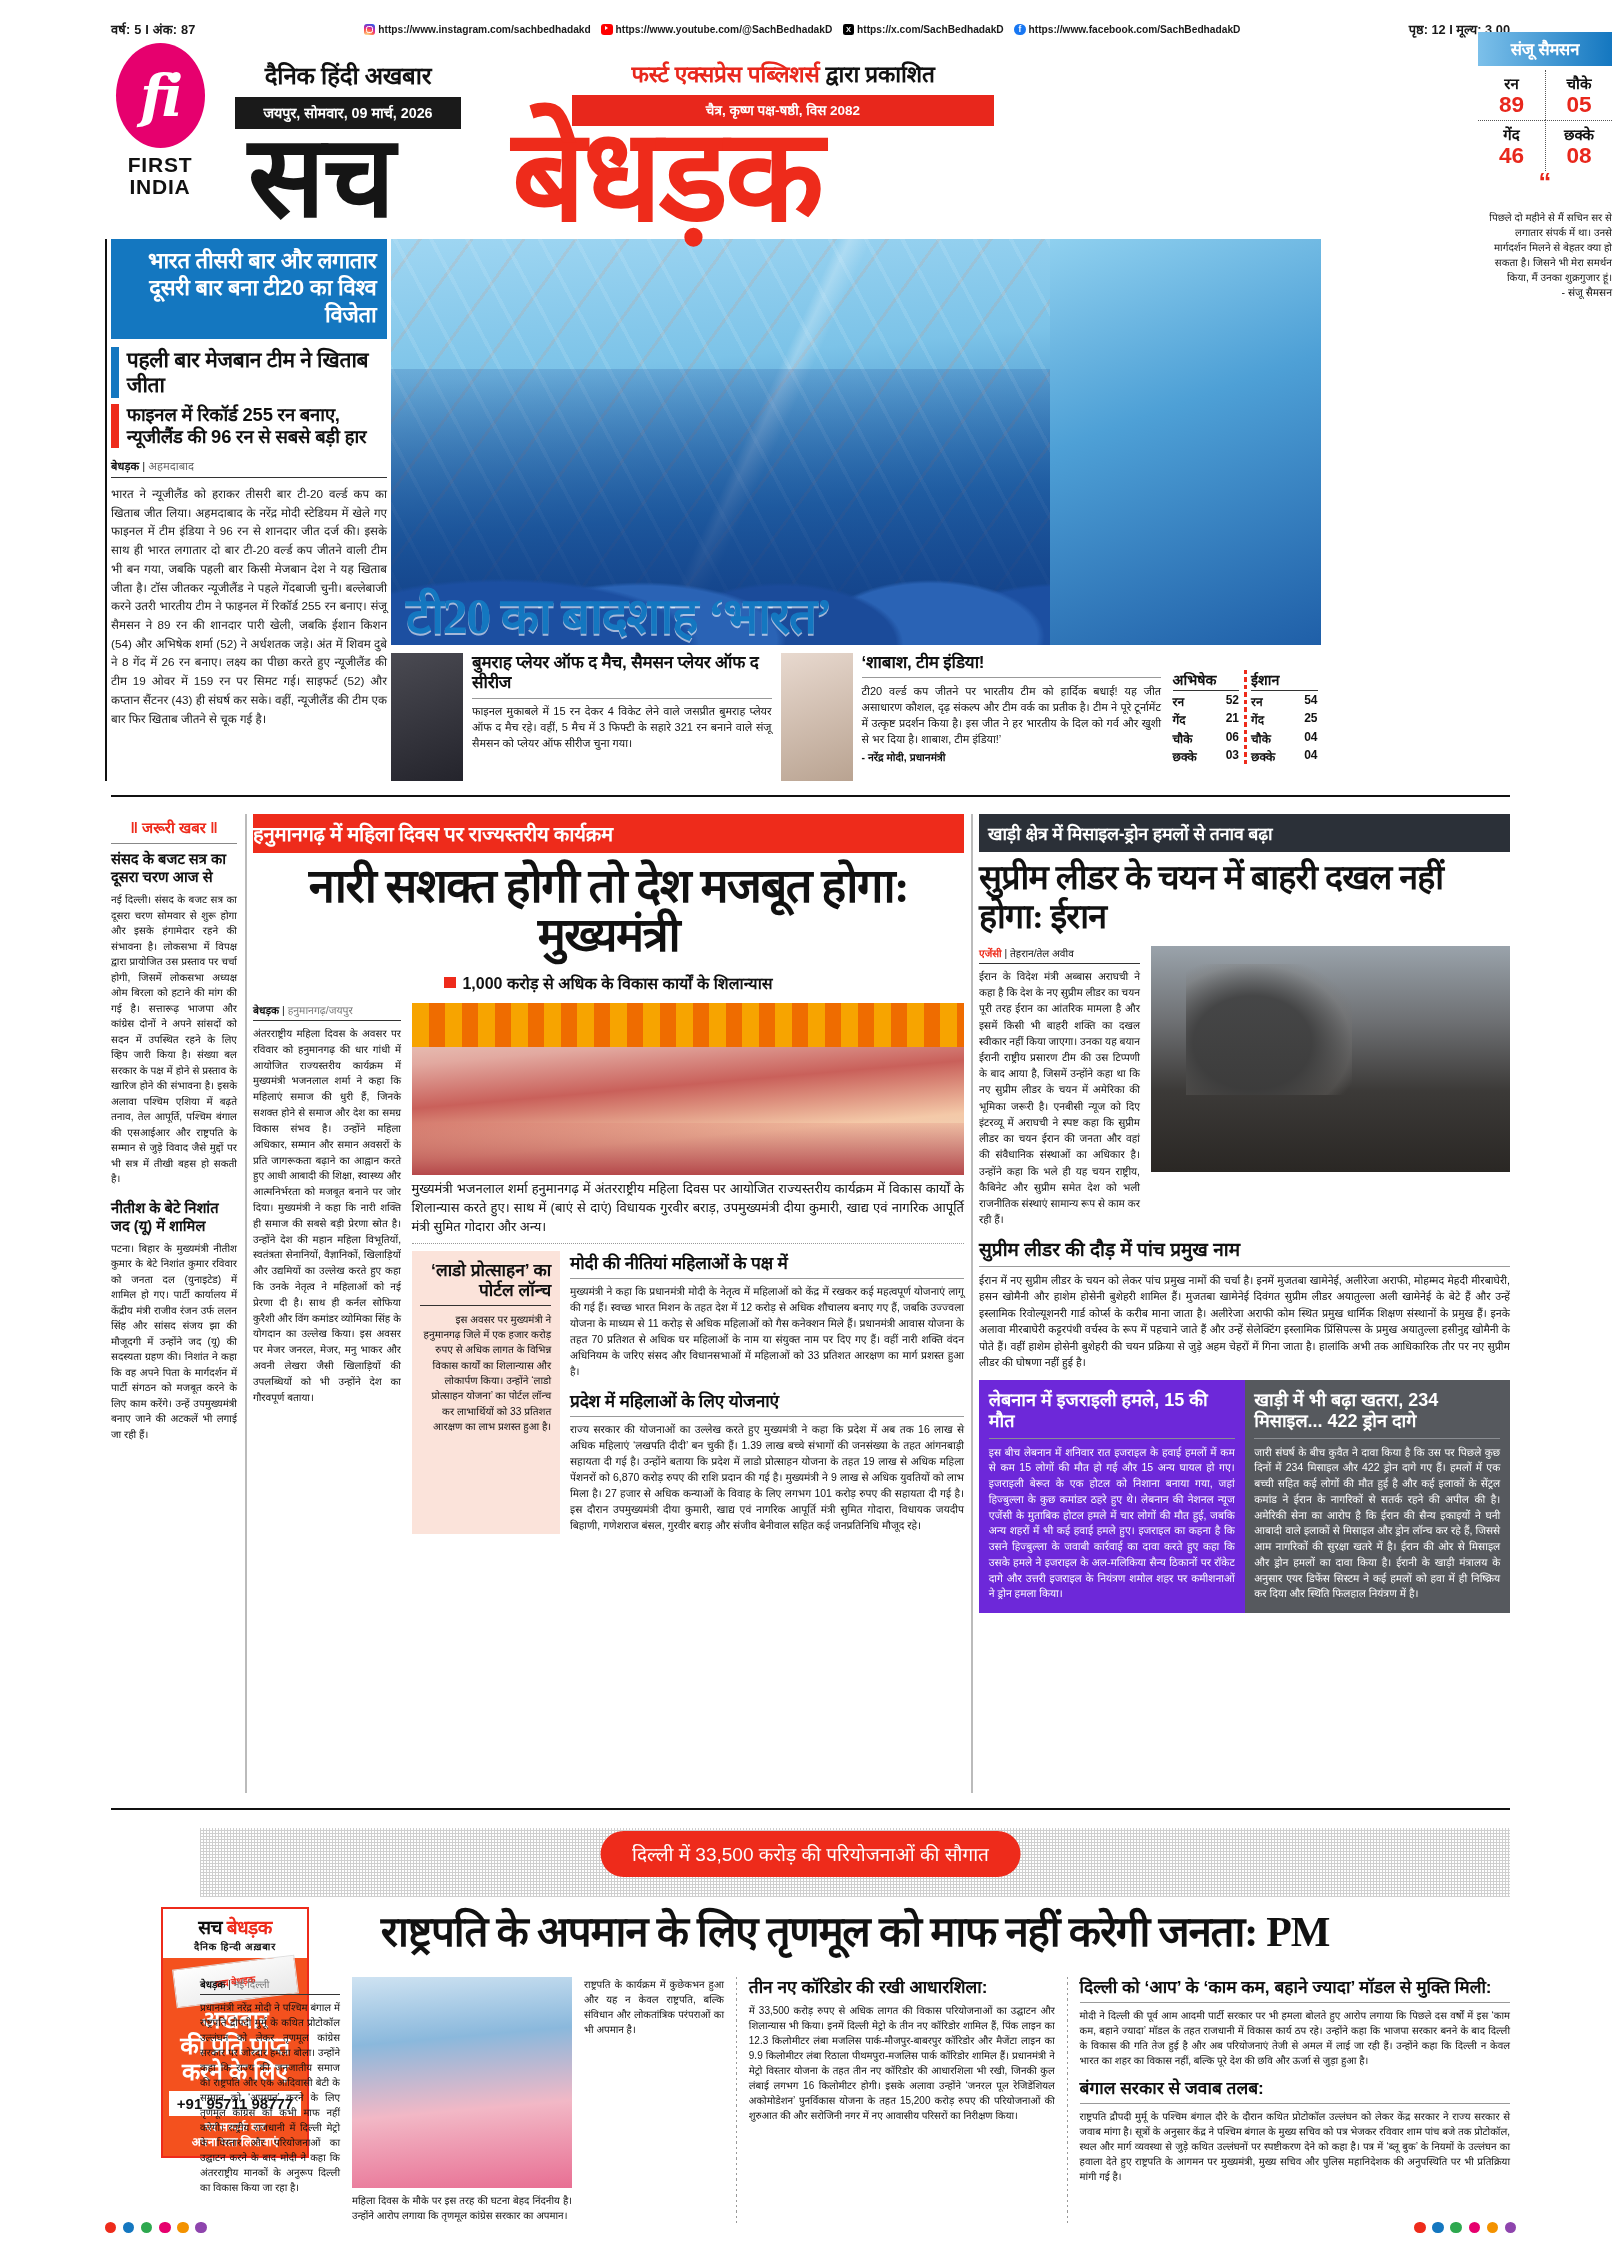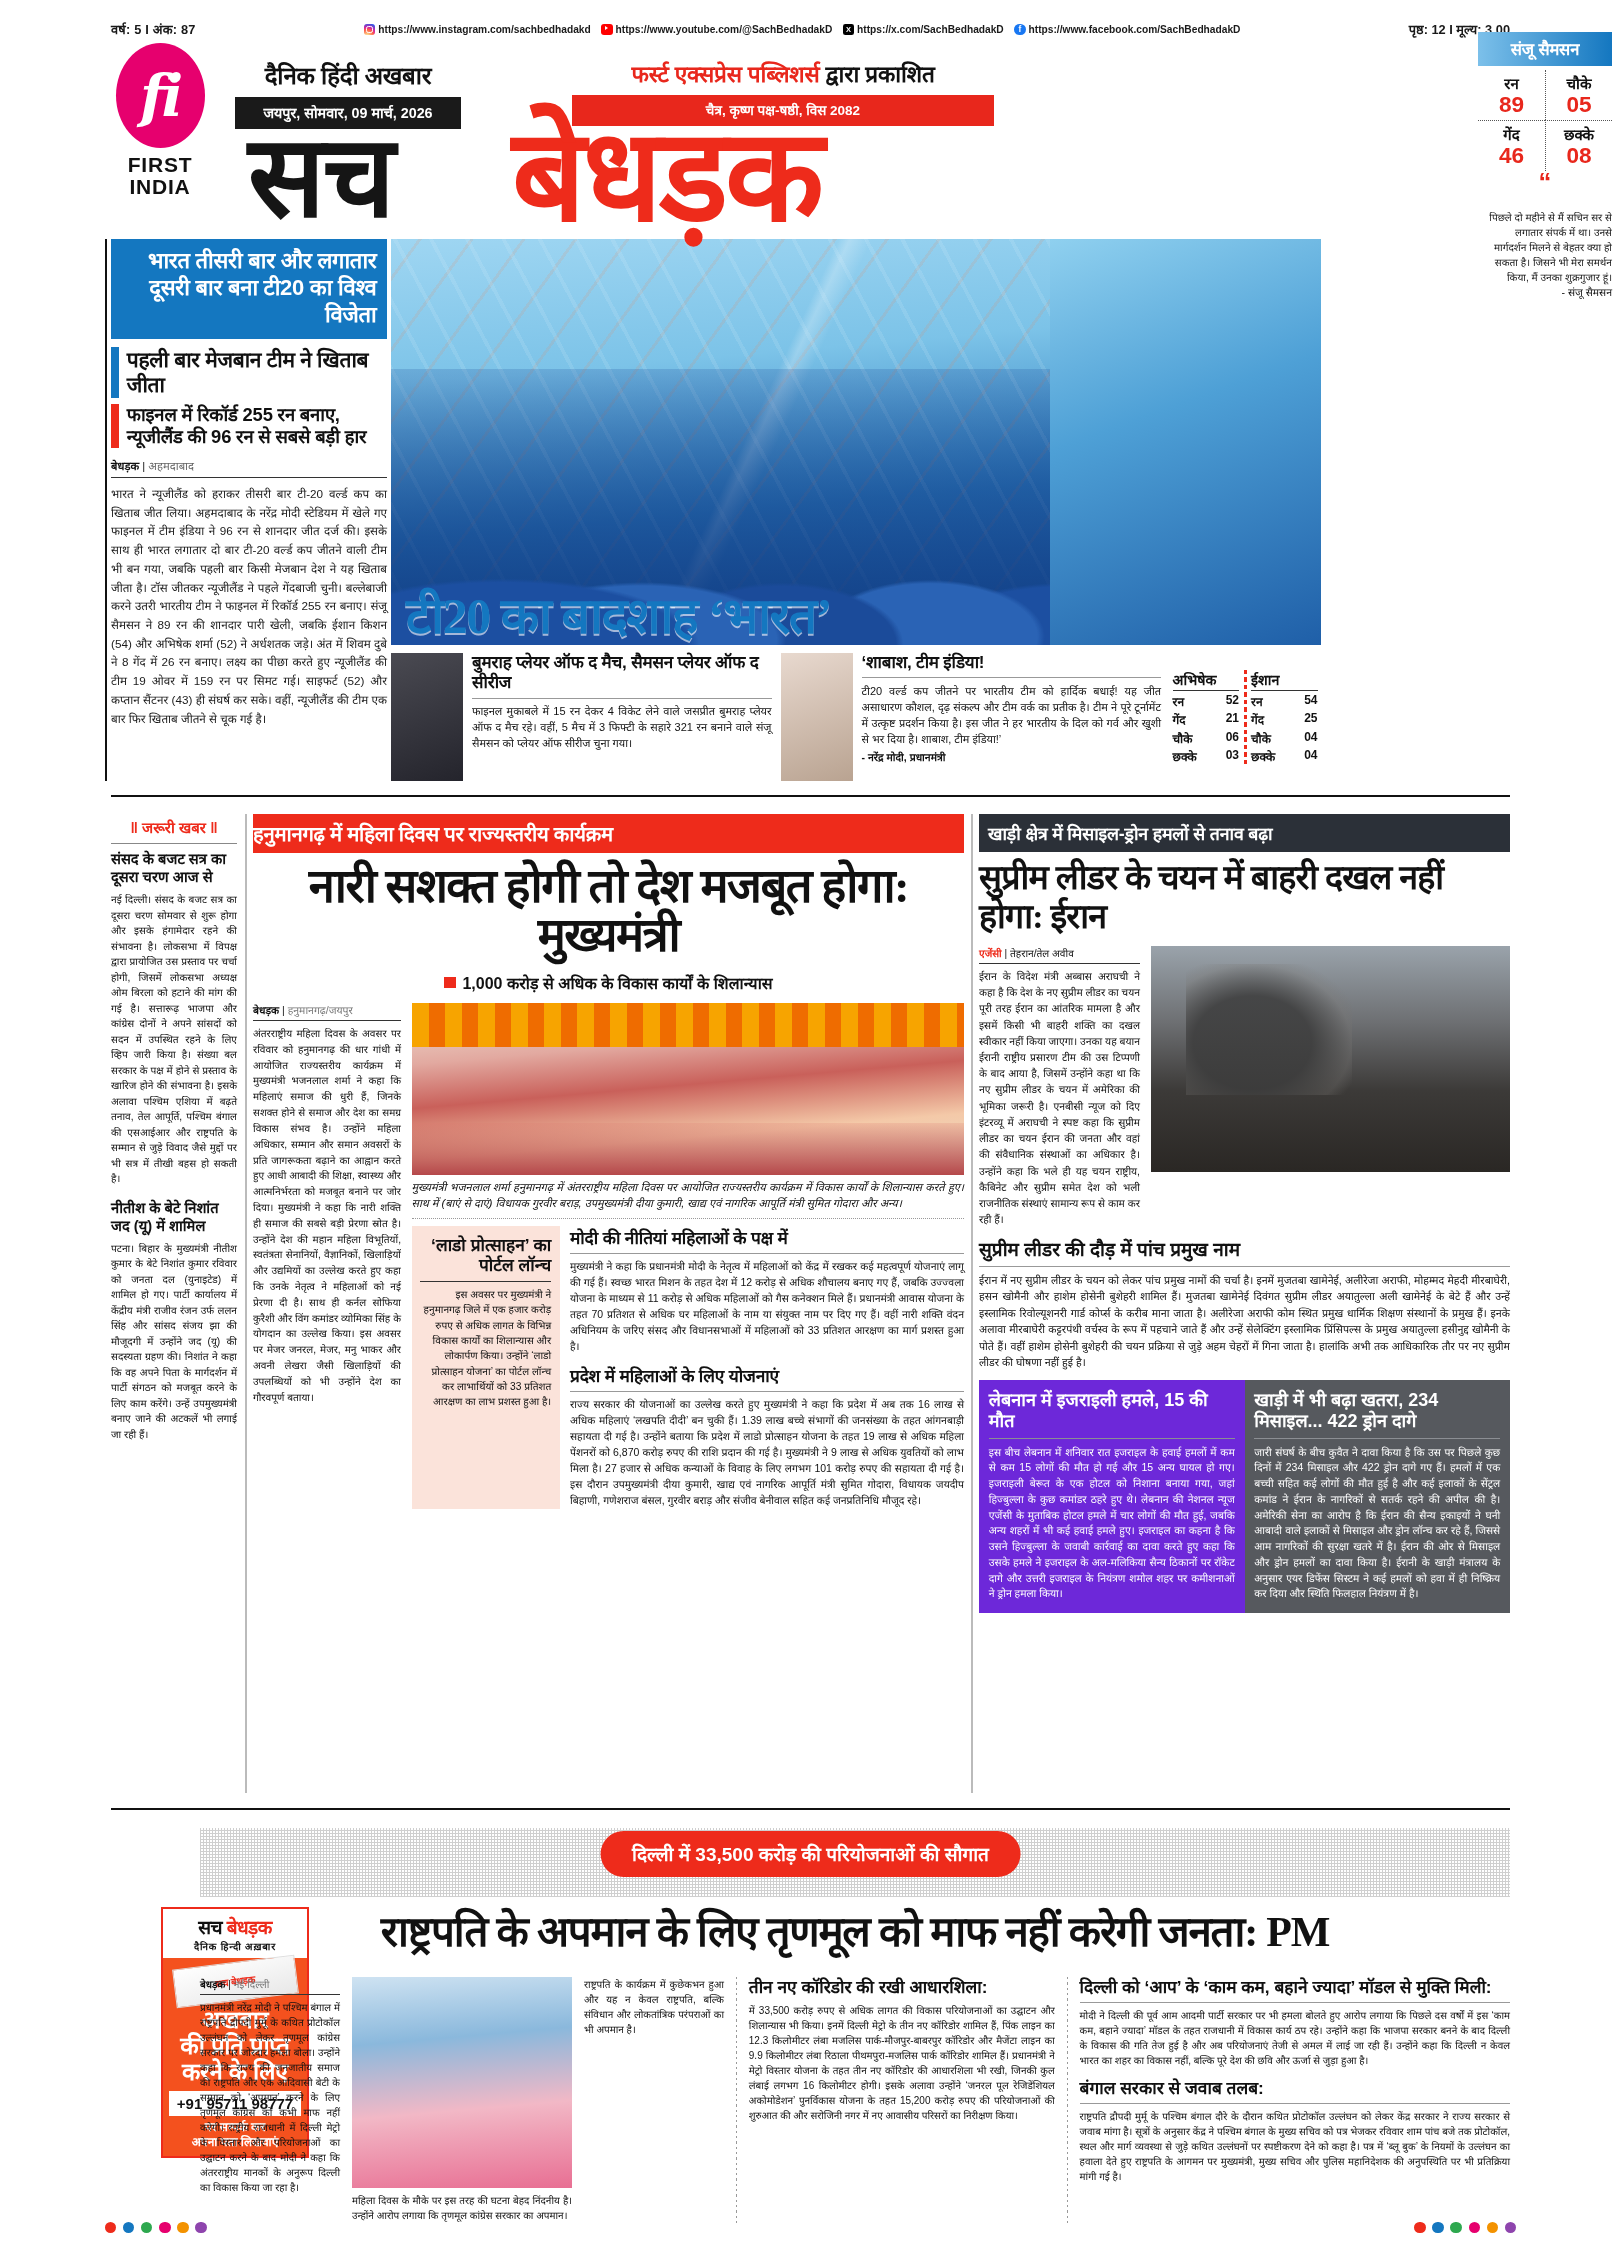--- a/index.html
+++ b/index.html
@@ -146,21 +146,21 @@
   .mc-byline{ font-size:10.5px; border-bottom:1.1px solid #333; padding-bottom:3px;}
   .mc-byline b{font-weight:800;} .mc-byline span{color:#777;}
   .mc-body{ margin-top:5.3px; font-size:10.2px; line-height:1.55; text-align:justify;}
   .mc-photo{ flex:1; }
   .photo-event{ width:100%; height:172px; background:linear-gradient(175deg,#f0e4d6 0%,#e2a9a0 28%,#c9605a 48%,#f4c9a8 72%,#e9dcc9 100%);
      position:relative; overflow:hidden;}
   .photo-event::before{content:"";position:absolute;left:0;top:0;width:100%;height:26%;
      background:repeating-linear-gradient(90deg,#f7a400 0 16.6px,#ef6c00 16.6px 33px);}
   .photo-event::after{content:"";position:absolute;left:0;bottom:0;width:100%;height:30%;
      background:linear-gradient(180deg,rgba(220,120,110,.2),#b5484a);}
-  .photo-cap{ margin-top:5.3px; font-size:11px; line-height:1.45; font-style:italic; text-align:justify;
+  .photo-cap{ margin-top:5.3px; font-size:13px; line-height:1.45; text-align:justify;
      border-bottom:1.5px dotted #999; padding-bottom:6px;}
   .sub2row{ margin-top:7.5px; display:flex; gap:10.5px;}
   .pinkbox{ width:148px; background:#FBE3DA; padding:9px 8.3px;}
   .pinkbox .hd{ font-size:17.3px; font-weight:800; line-height:1.16; text-align:right;
      border-bottom:1.2px solid #333; padding-bottom:5.3px;}
   .pinkbox .tx{ margin-top:5.3px; font-size:10.2px; line-height:1.5; text-align:right;}
   .mc-right2{ flex:1;}
   .sec-hd{ font-size:17.3px; font-weight:800; border-bottom:1.2px solid #999; padding-bottom:3.8px; letter-spacing:-0.2px;}
   .sec-tx{ margin-top:5.3px; font-size:10.5px; line-height:1.52; text-align:justify;}
 
@@ -186,21 +186,21 @@
   .dkbox.g{ background:#56595E;}
   .dkbox .hd{ font-size:18px; font-weight:700; line-height:1.17; border-bottom:1.1px solid #8b8e93; padding-bottom:5.3px;}
   .dkbox .tx{ margin-top:6px; font-size:10.5px; line-height:1.5; text-align:justify;}
 
   
   .hr-bot{ position:absolute; left:111px; top:1808px; width:1399px; height:1.5px; background:#111;}
   .dotband{ position:absolute; left:200px; top:1828px; width:1310px; height:69px;
      background:repeating-linear-gradient(0deg,#cfcfcf 0 0.8px,transparent 0.8px 3px),
                 repeating-linear-gradient(90deg,#cfcfcf 0 0.8px,transparent 0.8px 3px);}
   .redpill{ position:absolute; left:50%; top:1831px; transform:translateX(-50%);
-     background:#EE2B1B; color:#fff; font-size:19px; font-weight:700; padding:9.8px 32px; border-radius:32px;
+     background:#EE2B1B; color:#fff; font-size:19px; font-weight:400; padding:9.8px 32px; border-radius:32px;
      white-space:nowrap; z-index:3;text-align:center;}
   .pm-head{ position:absolute; left:200px; top:1910px; width:1310px; text-align:center;
      font-size:42px; font-weight:900; font-family:"Liberation Serif",serif; letter-spacing:-1.2px; line-height:1.05;}
   .pm-cols{ position:absolute; left:200px; top:1977px; width:1310px; display:flex; gap:12px;}
   .pm-c1{ width:140px;}
   .pm-byl{ font-size:10.2px; border-bottom:1.1px solid #333; padding-bottom:3px;}
   .pm-byl b{font-weight:800;} .pm-byl span{color:#777;}
   .pm-body{ margin-top:5.3px; font-size:10px; line-height:1.5; text-align:justify;}
   .pm-photo{ width:220px; height:211px; background:linear-gradient(175deg,#cfe3f2 0%,#8ab8dc 30%,#f2b8c6 62%,#e86f93 100%); flex:none;}
   .pm-c3{ width:306px;}

